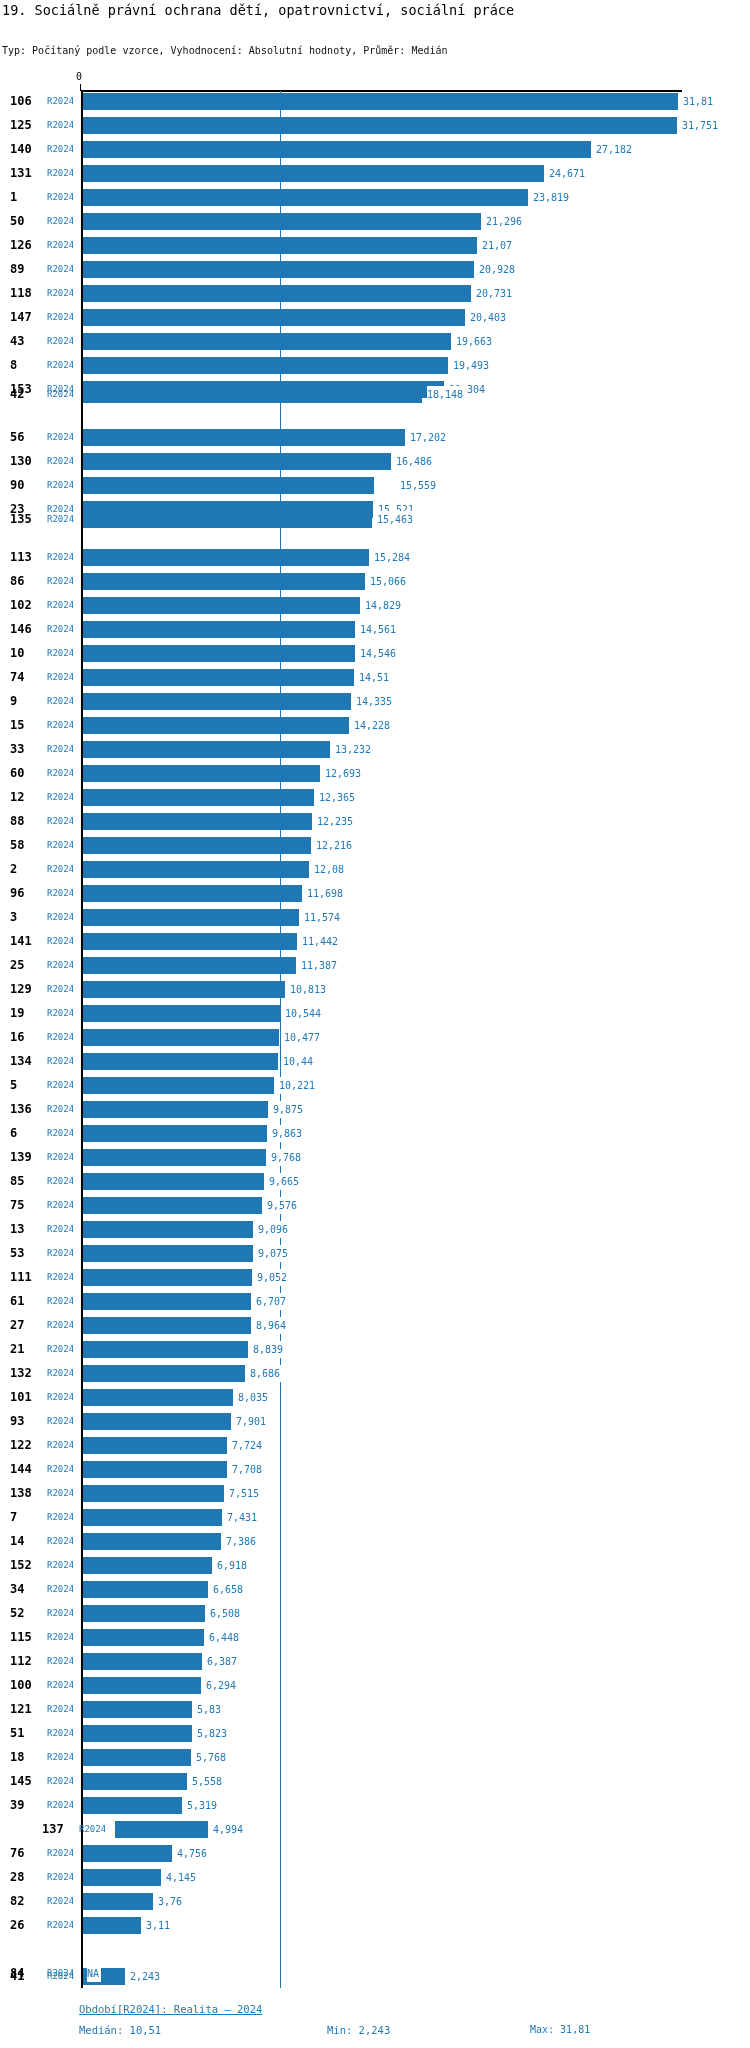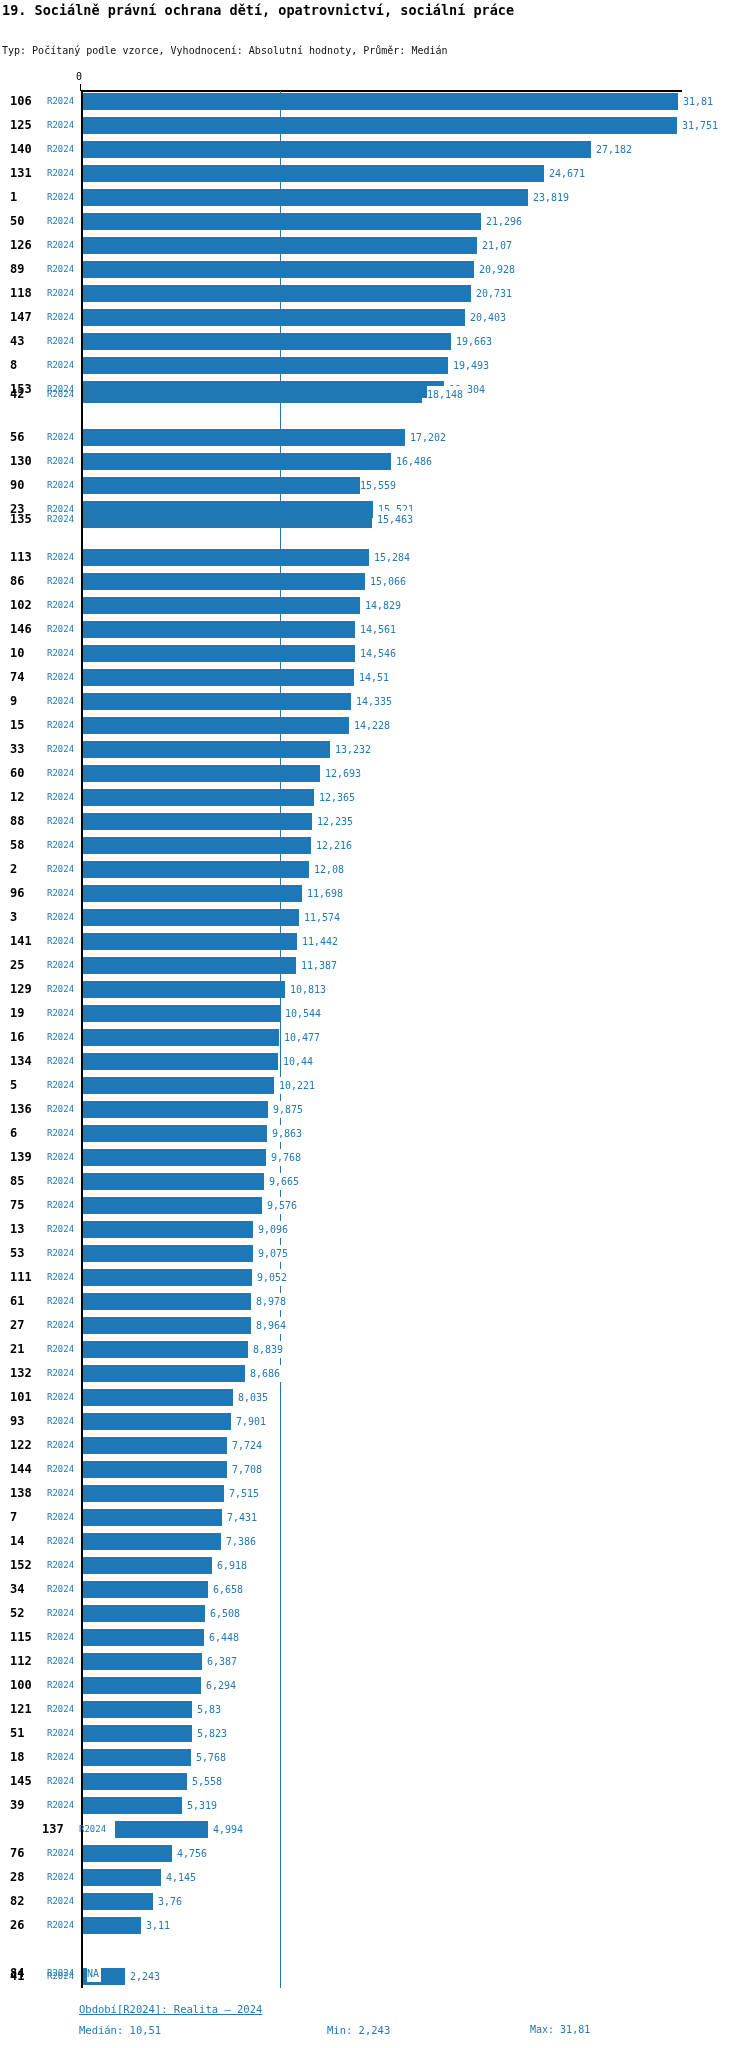--- a/index.html
+++ b/index.html
@@ -3,21 +3,21 @@
 <meta charset="utf-8">
 <style>
   html,body{margin:0;padding:0;background:#ffffff;}
   #screen{
     position:relative;
     width:750px;height:2048px;
     background:#ffffff;
     font-family:"DejaVu Sans Mono", monospace;
     overflow:hidden;
   }
-  .title1{position:absolute;left:2px;top:2px;font-size:13.5px;font-weight:bold;color:#000;white-space:pre;}
+  .title1{position:absolute;left:2px;top:2px;font-size:13.5px;font-weight:normal;color:#000;white-space:pre;}
   .title2{position:absolute;left:2px;top:23px;font-size:13.5px;font-weight:bold;color:#000;white-space:pre;}
   .subtitle{position:absolute;left:2px;top:45px;font-size:10px;color:#111;white-space:pre;}
   .origin-label{position:absolute;left:76px;top:71px;font-size:10px;color:#000;}
   .origin-tick{position:absolute;left:80px;top:84px;width:1px;height:7px;background:#000;}
   .axis-top{position:absolute;left:81px;top:90px;width:601px;height:2px;background:#000;}
   .axis-spine{position:absolute;left:81px;top:90px;width:2px;height:1898px;background:#000;}
   .median-line{position:absolute;top:91px;width:1px;height:1897px;background:#1f77b4;z-index:1;}
   .rows{position:absolute;left:0;top:0;width:750px;height:2048px;}
   .row{position:absolute;left:0;height:17px;width:750px;line-height:17px;}
   .row-id{position:absolute;left:10px;font-size:12px;font-weight:bold;color:#000;line-height:17px;}
@@ -136,21 +136,21 @@
       <div class="row" style="top: 452.5px;">
         <span class="row-id">130</span>
         <span class="row-period" style="color: rgb(35, 121, 182);">R2024</span>
         <div class="row-bar" style="width: 308px; background: rgb(31, 119, 180);"></div>
         <span class="row-value" style="left: 396px; color: rgb(35, 121, 182);">16,486</span>
       </div>
       <div class="row" style="top: 476.5px;">
         <span class="row-id">90</span>
         <span class="row-period" style="color: rgb(35, 121, 182);">R2024</span>
         <div class="row-bar" style="width: 291px; background: rgb(31, 119, 180);"></div>
-        <span class="row-value" style="left: 360px; color: rgb(35, 121, 182);">15,559</span>
+        <span class="row-value" style="left: 400px; color: rgb(35, 121, 182);">15,559</span>
       </div>
       <div class="row" style="top: 500.5px;">
         <span class="row-id">23</span>
         <span class="row-period" style="color: rgb(35, 121, 182);">R2024</span>
         <div class="row-bar" style="width: 290px; background: rgb(31, 119, 180);"></div>
         <span class="row-value" style="left: 378px; color: rgb(35, 121, 182);">15,521</span>
       </div>
       <div class="row" style="top: 511px;">
         <span class="row-id">135</span>
         <span class="row-period" style="color: rgb(35, 121, 182);">R2024</span>
@@ -340,21 +340,21 @@
       <div class="row" style="top: 1268.5px;">
         <span class="row-id">111</span>
         <span class="row-period" style="color: rgb(35, 121, 182);">R2024</span>
         <div class="row-bar" style="width: 169px; background: rgb(31, 119, 180);"></div>
         <span class="row-value" style="left: 257px; color: rgb(35, 121, 182);">9,052</span>
       </div>
       <div class="row" style="top: 1292.5px;">
         <span class="row-id">61</span>
         <span class="row-period" style="color: rgb(35, 121, 182);">R2024</span>
         <div class="row-bar" style="width: 168px; background: rgb(31, 119, 180);"></div>
-        <span class="row-value" style="left: 256px; color: rgb(35, 121, 182);">8,978</span>
+        <span class="row-value" style="left: 256px; color: rgb(35, 121, 182);">6,707</span>
       </div>
       <div class="row" style="top: 1316.5px;">
         <span class="row-id">27</span>
         <span class="row-period" style="color: rgb(35, 121, 182);">R2024</span>
         <div class="row-bar" style="width: 168px; background: rgb(31, 119, 180);"></div>
         <span class="row-value" style="left: 256px; color: rgb(35, 121, 182);">8,964</span>
       </div>
       <div class="row" style="top: 1340.5px;">
         <span class="row-id">21</span>
         <span class="row-period" style="color: rgb(35, 121, 182);">R2024</span>

